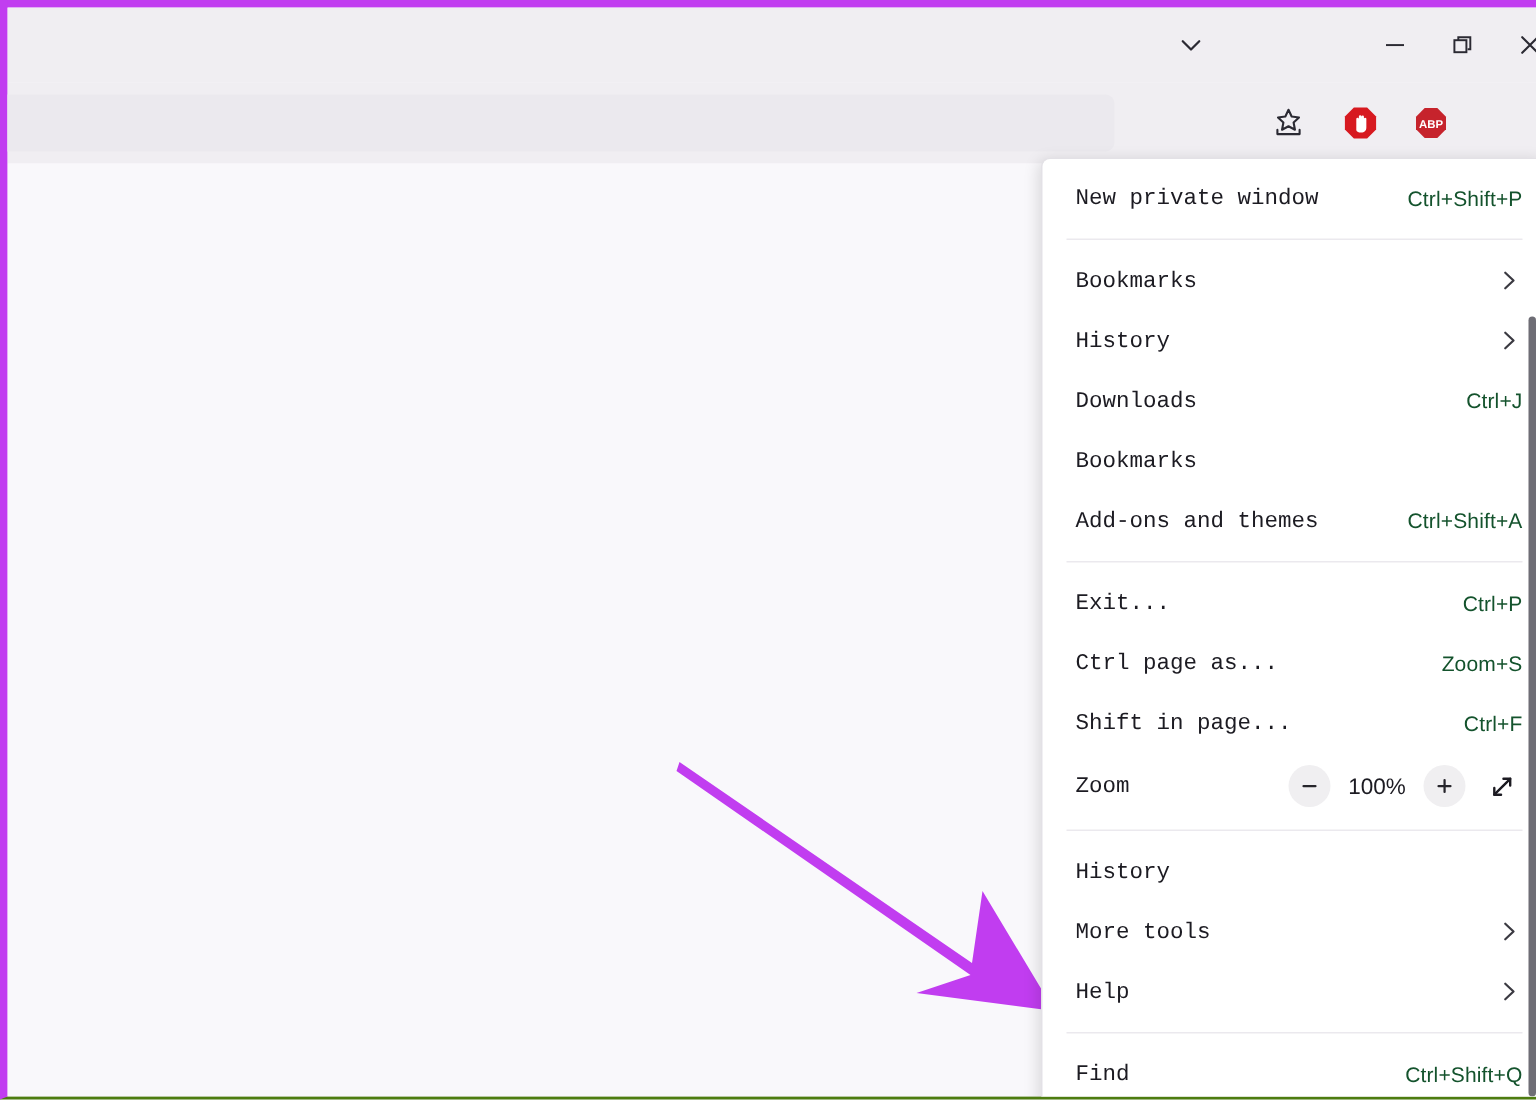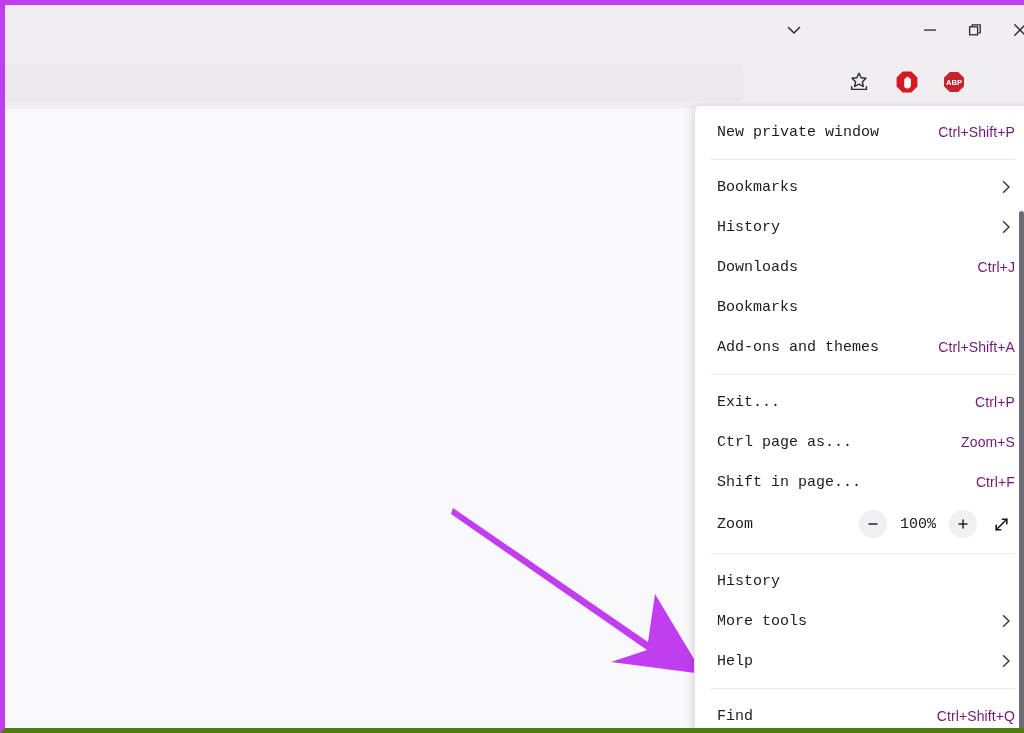--- a/index.html
+++ b/index.html
@@ -16,21 +16,21 @@
 
   
   #browser-window {
     position: absolute;
     left: 0; top: 0;
     width: 1024px;
     height: 733px;
     box-sizing: border-box;
     border-left: 5px solid #c13df0;
     border-top: 5px solid #c13df0;
-    border-bottom: 5px solid #4d7c0f;
+    border-bottom: 2px solid #4d7c0f;
     background: #f9f8fb;
     overflow: hidden;
   }
 
   
   #titlebar {
     position: absolute;
     left: 0; top: 0;
     right: 0;
     height: 50px;
@@ -163,21 +163,21 @@
   }
   .menu-label {
     font-size: 15px;
     color: #1c1b22;
     flex: 0 0 auto;
     font-family: Liberation Mono, monospace;
   }
   .menu-accel {
     margin-left: auto;
     font-size: 14px;
-    color: #701a75;
+    color: #14532d;
     letter-spacing: 0.1px;
   }
   .menu-chevron {
     margin-left: auto;
     display: flex;
     align-items: center;
     color: #3b3a42;
   }
   .menu-sep {
     height: 1px;
@@ -201,21 +201,20 @@
     display: flex;
     align-items: center;
     justify-content: center;
     color: #26252b;
   }
   #zoom-level {
     font-size: 15px;
     color: #1c1b22;
     min-width: 42px;
     text-align: center;
-    font-family: Liberation Mono, monospace;
   }
   #zoom-fullscreen {
     width: 28px; height: 28px;
     display: flex;
     align-items: center;
     justify-content: center;
     color: #1c1b22;
   }
 
   

